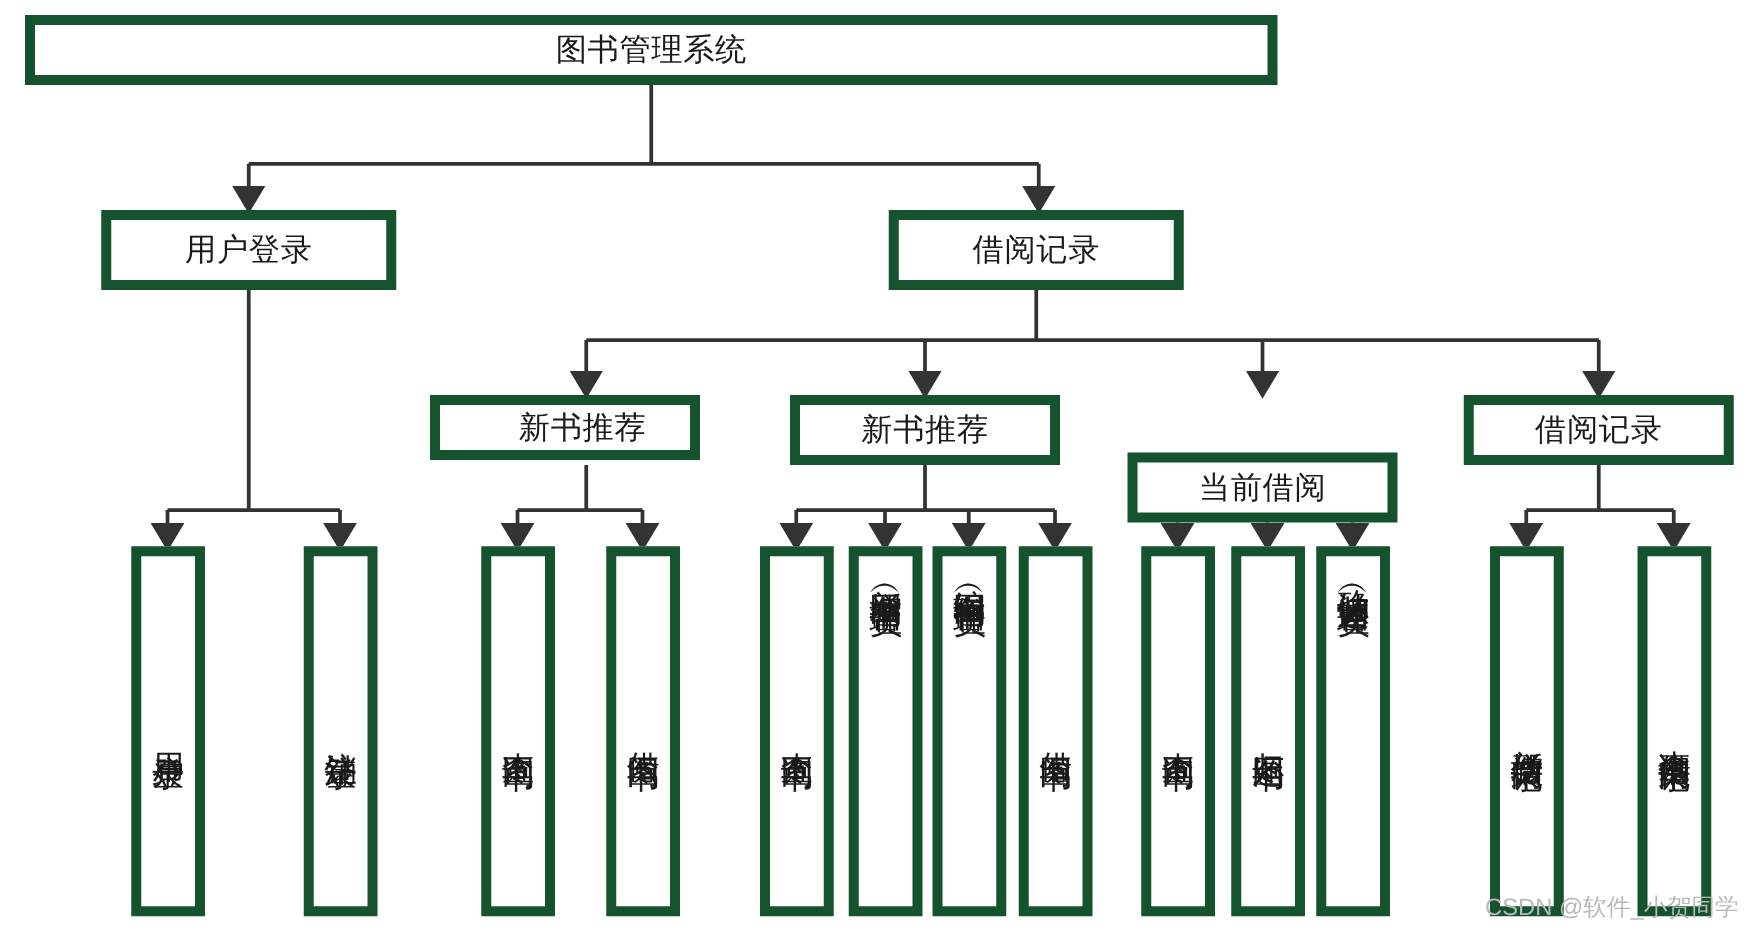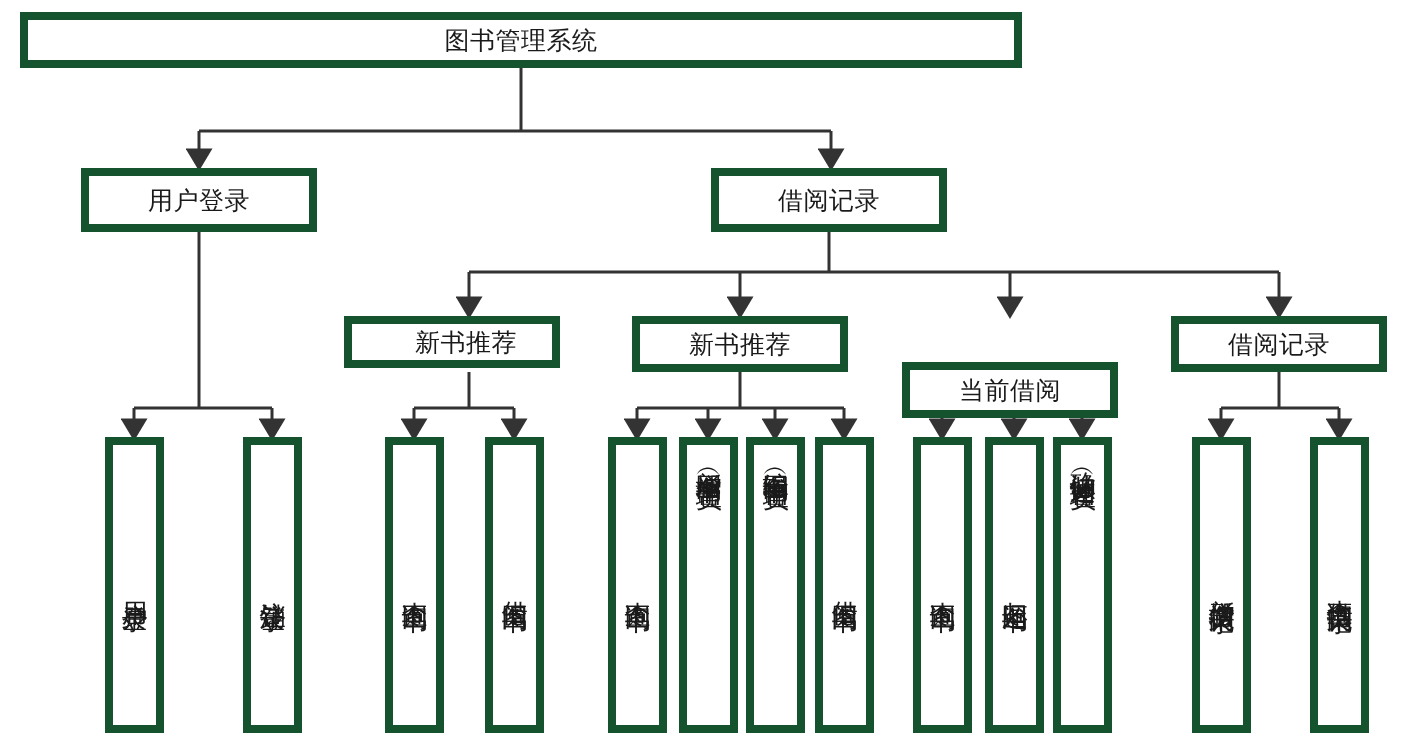--- a/index.html
+++ b/index.html
@@ -191,14 +191,15 @@
     <span class="label">确认归还（管理员）</span>
   </div>
 
   <div class="node v mid" style="left:1192px; top:437px; width:59px; height:296px;">
     <span class="label">新增借阅记录</span>
   </div>
   <div class="node v mid" style="left:1310px; top:437px; width:59px; height:296px;">
     <span class="label">查询借阅记录</span>
   </div>
 
+  <div class="watermark">CSDN @软件_小贺同学</div>
 
 </div>
 
 </body></html>

